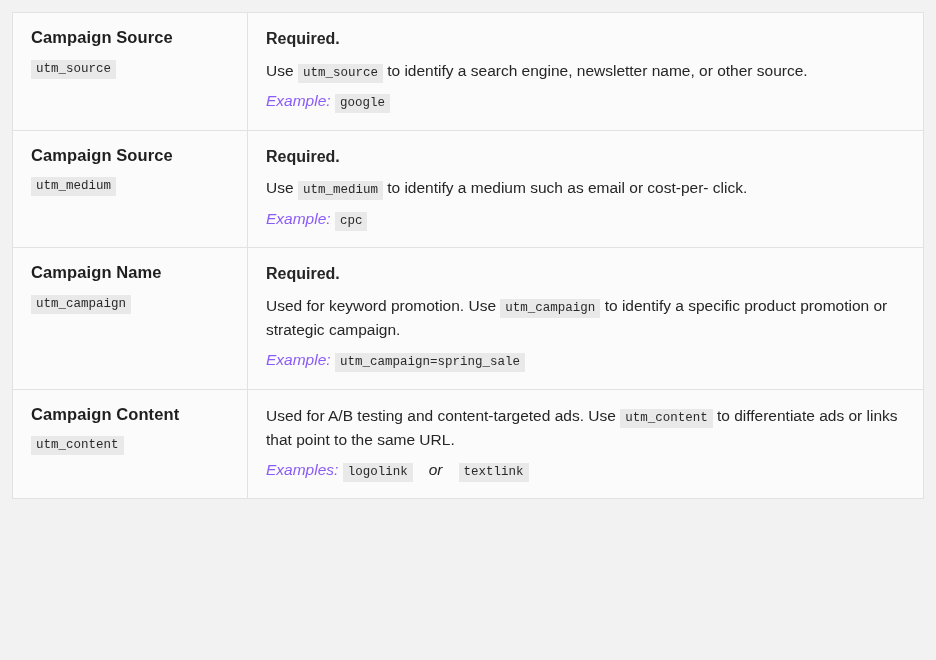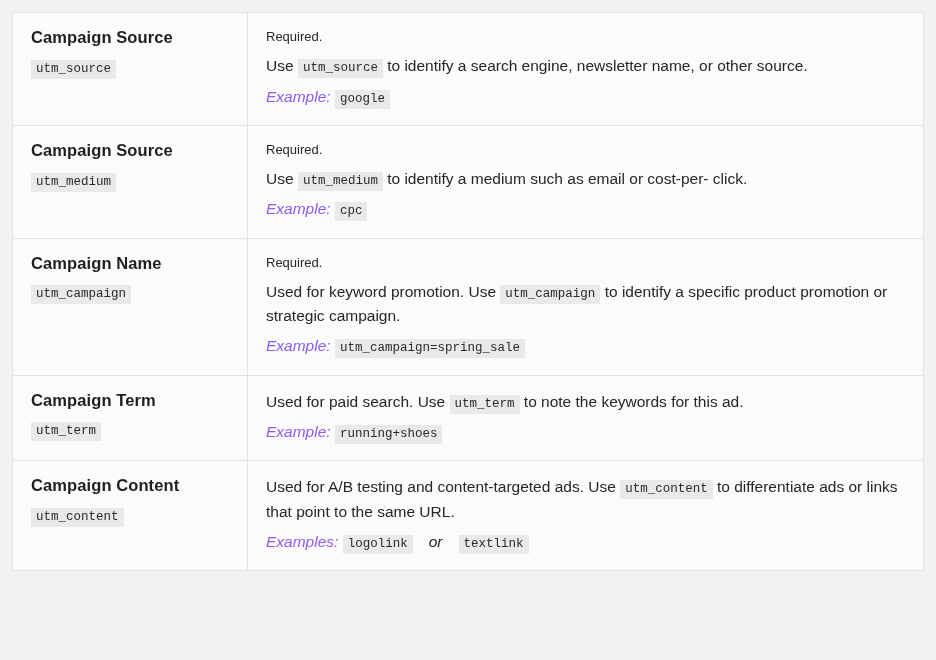--- a/index.html
+++ b/index.html
@@ -57,23 +57,23 @@
   }
   .param-code {
     display: inline-block;
   }
   .desc-cell {
     font-size: 15.5px;
     line-height: 1.55;
     color: #262626;
   }
   .required {
-    font-weight: normal;
+    font-weight: bold;
     margin-bottom: 7px;
-    font-size: 13px;
+    font-size: 16px;
   }
   .desc-body {
     margin-bottom: 6px;
   }
   .example-line {
     margin-top: 4px;
   }
   .example-label {
     font-style: italic;
     font-size: 15.5px;
@@ -121,30 +121,20 @@
           <div class="param-name">Campaign Name</div>
           <span class="code param-code">utm_campaign</span>
         </td>
         <td class="desc-cell">
           <div class="required">Required.</div>
           <div class="desc-body"><span>Used for keyword promotion. Use </span><span class="code">utm_campaign</span><span> to identify a specific product promotion or strategic campaign.</span></div>
           <div class="example-line"><span class="example-label">Example:</span> <span class="code">utm_campaign=spring_sale</span></div>
         </td>
       </tr>
 
-      <tr>
-        <td class="param-cell">
-          <div class="param-name">Campaign Term</div>
-          <span class="code param-code">utm_term</span>
-        </td>
-        <td class="desc-cell">
-          <div class="desc-body"><span>Used for paid search. Use </span><span class="code">utm_term</span><span> to note the keywords for this ad.</span></div>
-          <div class="example-line"><span class="example-label">Example:</span> <span class="code">running+shoes</span></div>
-        </td>
-      </tr>
 
       <tr>
         <td class="param-cell">
           <div class="param-name">Campaign Content</div>
           <span class="code param-code">utm_content</span>
         </td>
         <td class="desc-cell">
           <div class="desc-body"><span>Used for A/B testing and content-targeted ads. Use </span><span class="code">utm_content</span><span> to differentiate ads or links that point to the same URL.</span></div>
           <div class="example-line"><span class="example-label">Examples:</span> <span class="code">logolink</span><span class="or-word">or</span><span class="code">textlink</span></div>
         </td>

